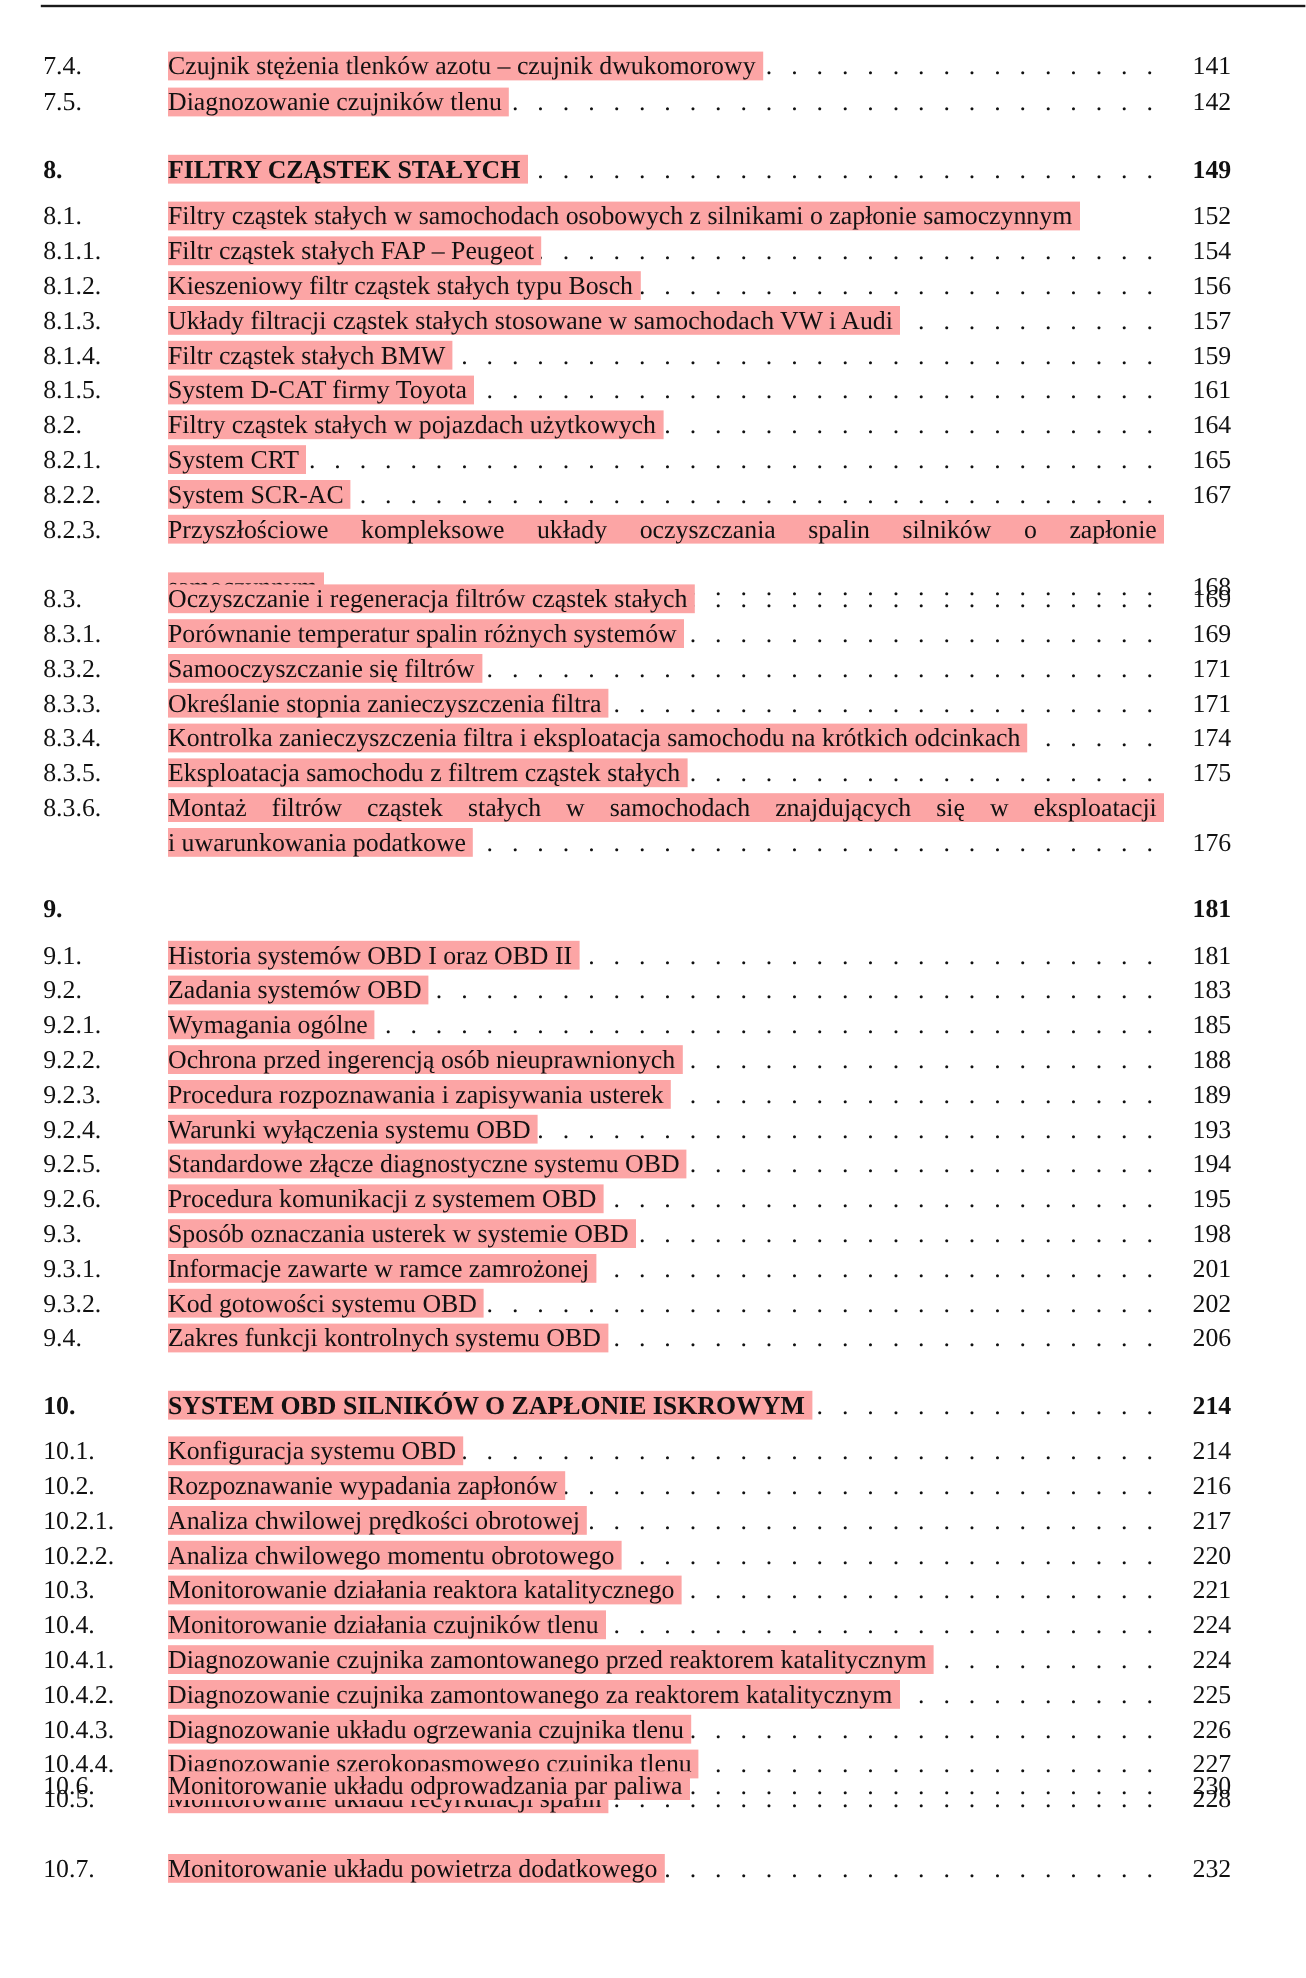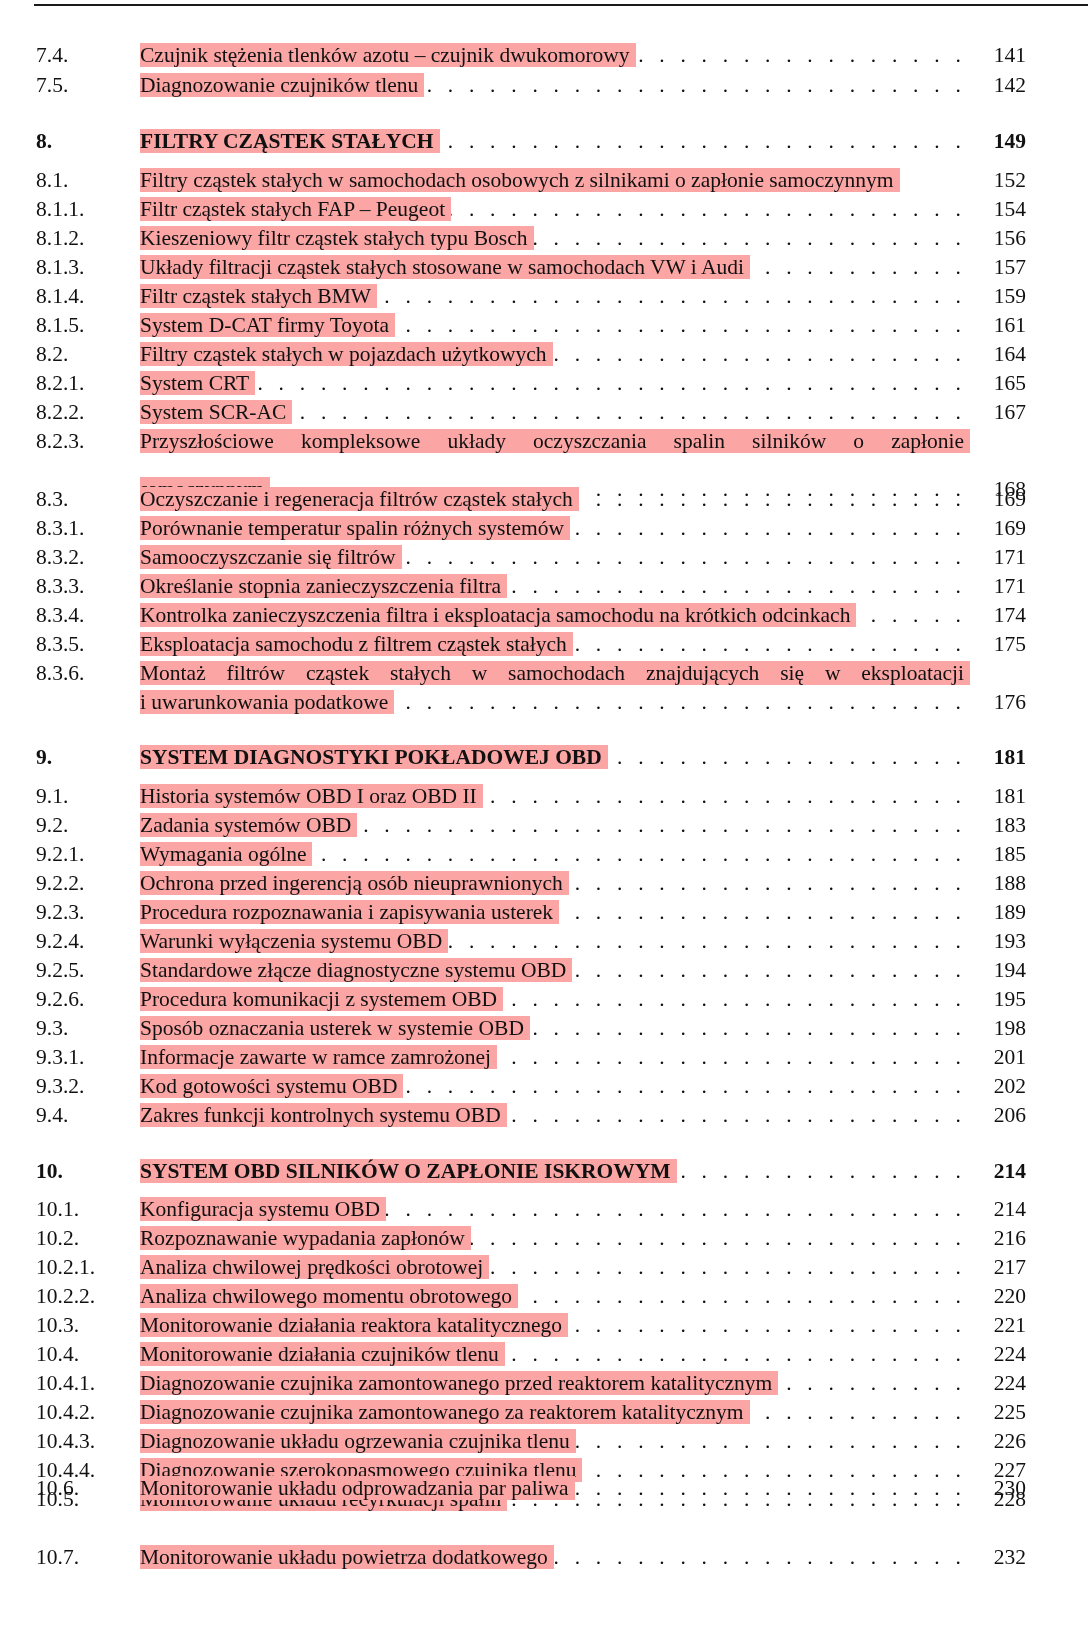--- a/index.html
+++ b/index.html
@@ -129,21 +129,20 @@
       <span class="title"><span class="txt">Montaż filtrów cząstek stałych w samochodach znajdujących się w eksploatacji</span></span>
       <span class="page"></span>
     </div>
     <div class="row" style="top: 687px;">
       <span class="num"></span>
       <span class="title"><span class="txt">i uwarunkowania podatkowe</span></span>
       <span class="page">176</span>
     </div>
     <div class="row chapter" style="top: 742px;">
       <span class="num">9.</span>
-      <span class="title"><span class="txt">SYSTEM DIAGNOSTYKI POKŁADOWEJ OBD</span></span>
       <span class="page">181</span>
     </div>
     <div class="row" style="top: 781px;">
       <span class="num">9.1.</span>
       <span class="title"><span class="txt">Historia systemów OBD I oraz OBD II</span></span>
       <span class="page">181</span>
     </div>
     <div class="row" style="top: 810px;">
       <span class="num">9.2.</span>
       <span class="title"><span class="txt">Zadania systemów OBD</span></span>

